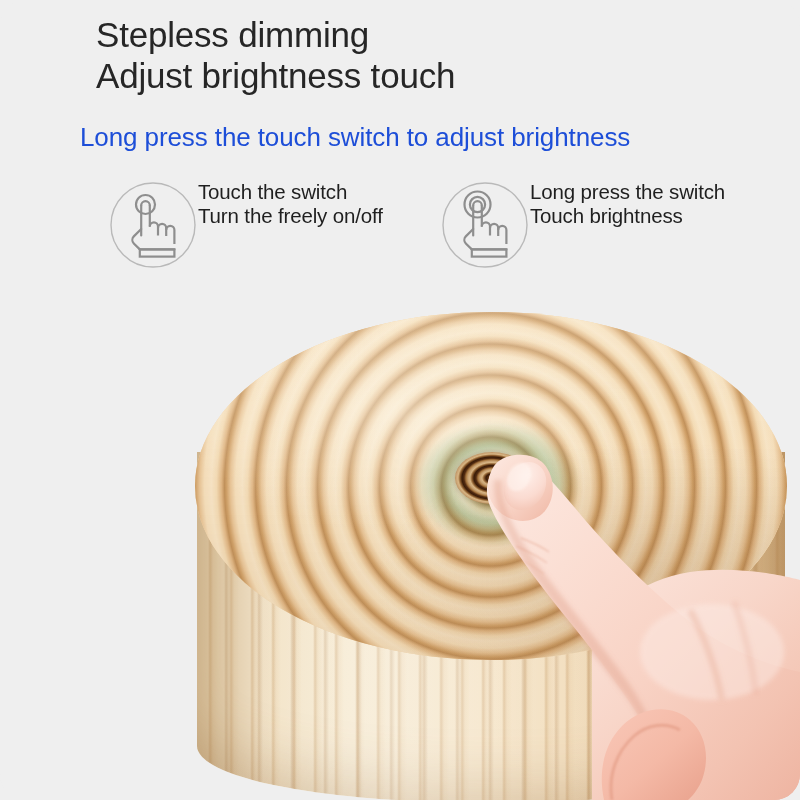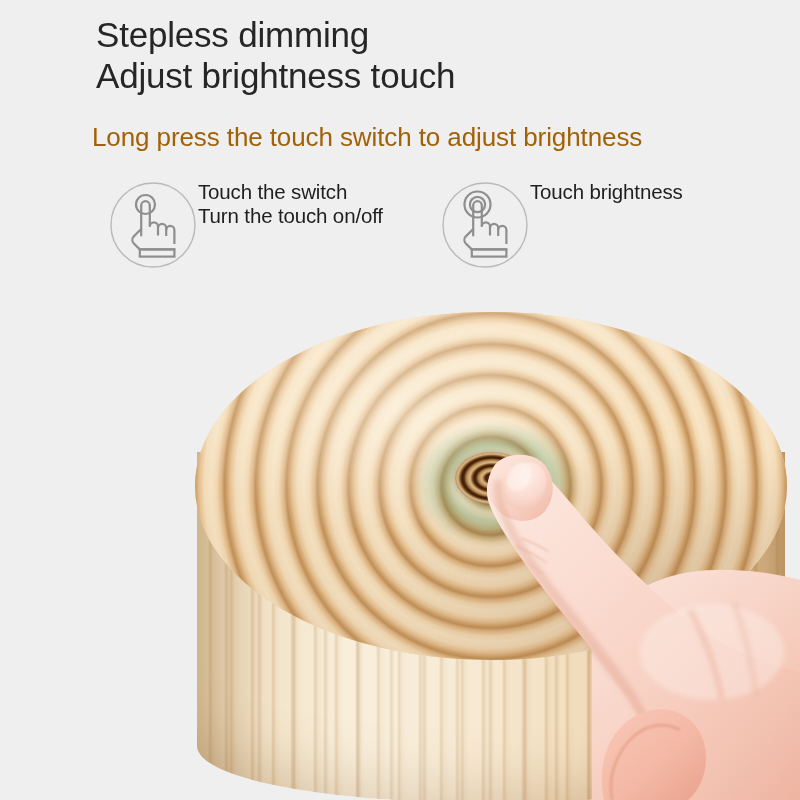--- a/index.html
+++ b/index.html
@@ -12,41 +12,42 @@
     background: #efefef;
     font-family: "Liberation Sans", sans-serif;
     overflow: hidden;
   }
   #stage {
     position: relative;
     width: 800px;
     height: 800px;
     background: #efefef;
     overflow: hidden;
+    border-radius: 26px;
   }
 
   
   #headline {
     position: absolute;
     left: 96px;
     top: 14px;
     width: 660px;
     color: #262626;
     font-size: 35px;
     line-height: 41px;
     letter-spacing: -0.2px;
     font-weight: 400;
   }
   #headline .hl-line { display: block; white-space: nowrap; }
 
   #subheadline {
     position: absolute;
-    left: 92px;
+    left: 80px;
     top: 121px;
-    color: #a16207;
+    color: #1d4ed8;
     font-size: 26px;
     line-height: 32px;
     letter-spacing: -0.1px;
     font-weight: 400;
     white-space: nowrap;
   }
 
   
   .feature {
     position: absolute;
@@ -248,21 +249,21 @@
         <path d="M58.2 50.0 a4.1 4.1 0 0 1 8.2 0 v14" fill="none" stroke="#8e8e8e" stroke-width="2.2" stroke-linejoin="round"></path>
 
         <path d="M33.2 49.0 l-7.4 7.4 a5 5 0 0 0 0 7.0 l6.0 6.0" fill="none" stroke="#8e8e8e" stroke-width="2.2" stroke-linecap="round" stroke-linejoin="round"></path>
 
         <path d="M31.8 69.4 h34.6" fill="none" stroke="#8e8e8e" stroke-width="2.2" stroke-linecap="round"></path>
         <rect x="31.8" y="69.4" width="34.6" height="7.2" fill="none" stroke="#8e8e8e" stroke-width="2.2"></rect>
       </svg>
     </div>
     <div class="feature-text">
       <span class="ft-line">Touch the switch</span>
-      <span class="ft-line">Turn the touch on/off</span>
+      <span class="ft-line">Turn the freely on/off</span>
     </div>
   </div>
 
   <div class="feature" id="feature-longpress">
     <div class="feature-icon">
       <svg viewBox="0 0 90 90" width="90" height="90" aria-hidden="true">
         <circle cx="45" cy="45" r="42" fill="none" stroke="#b9b9b9" stroke-width="1.4"></circle>
 
         <circle cx="37.5" cy="24.5" r="13.0" fill="none" stroke="#8e8e8e" stroke-width="2.2"></circle>
         <circle cx="37.5" cy="24.5" r="7.6" fill="none" stroke="#8e8e8e" stroke-width="2.2"></circle>
@@ -275,20 +276,21 @@
         <path d="M50.0 48.0 a4.1 4.1 0 0 1 8.2 0 v8" fill="none" stroke="#8e8e8e" stroke-width="2.2" stroke-linejoin="round"></path>
         <path d="M58.2 50.0 a4.1 4.1 0 0 1 8.2 0 v14" fill="none" stroke="#8e8e8e" stroke-width="2.2" stroke-linejoin="round"></path>
 
         <path d="M33.2 49.0 l-7.4 7.4 a5 5 0 0 0 0 7.0 l6.0 6.0" fill="none" stroke="#8e8e8e" stroke-width="2.2" stroke-linecap="round" stroke-linejoin="round"></path>
 
         <path d="M31.8 69.4 h34.6" fill="none" stroke="#8e8e8e" stroke-width="2.2" stroke-linecap="round"></path>
         <rect x="31.8" y="69.4" width="34.6" height="7.2" fill="none" stroke="#8e8e8e" stroke-width="2.2"></rect>
       </svg>
     </div>
     <div class="feature-text">
+      <span class="ft-line">Long press the switch</span>
       <span class="ft-line">Touch brightness</span>
     </div>
   </div>
 
   <div id="product">
 
     <div id="lamp-body"></div>
     <div id="lamp-top"></div>
 
     <div id="touch-halo"></div>

